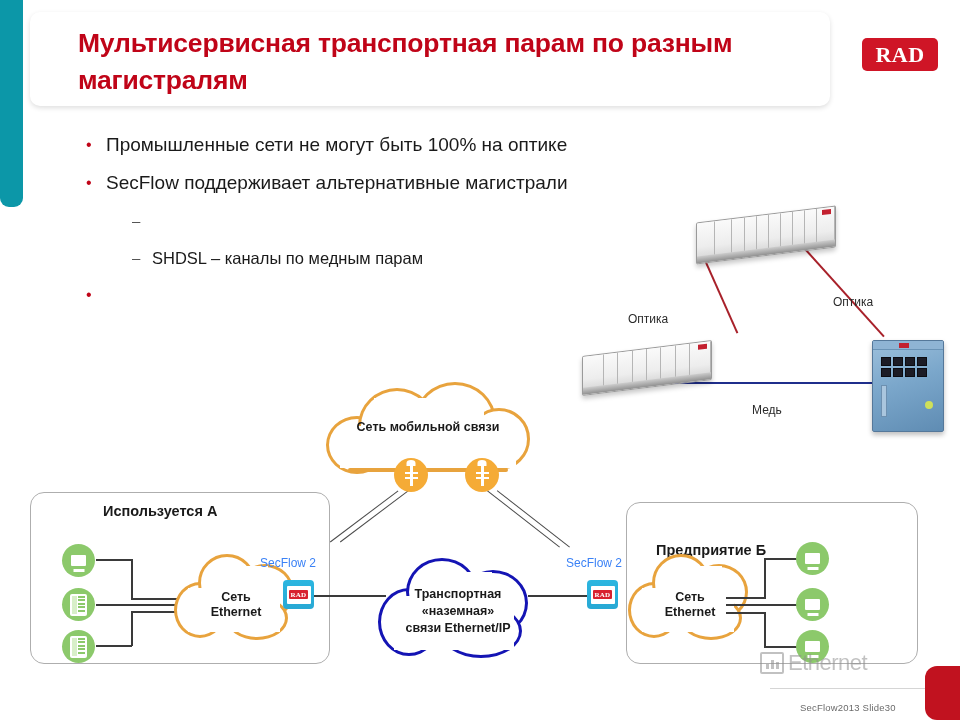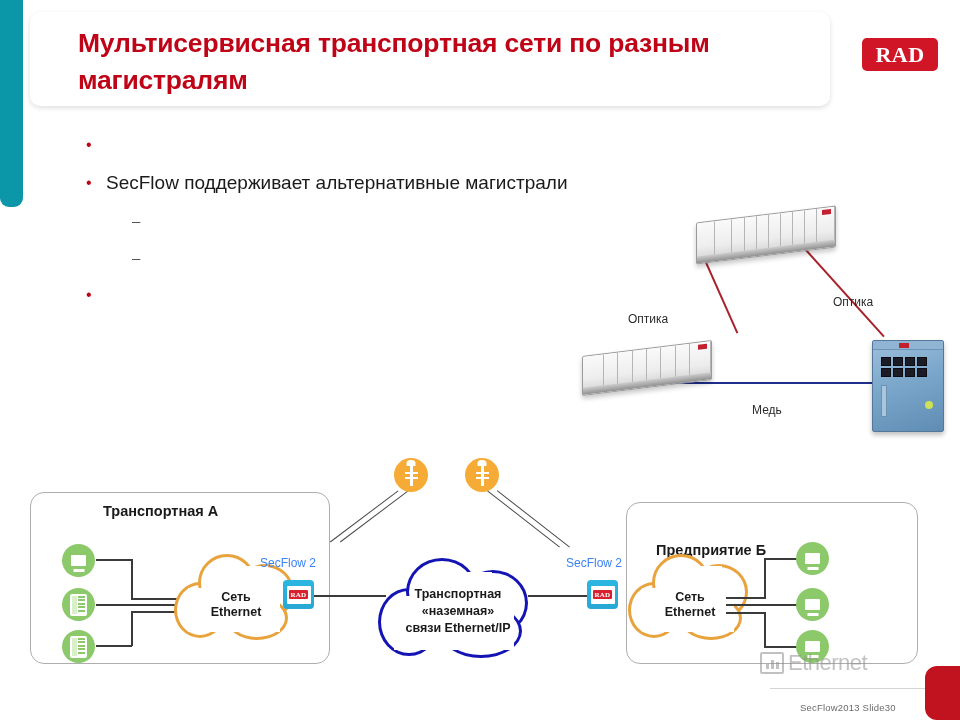--- a/index.html
+++ b/index.html
@@ -292,40 +292,42 @@
   }
 </style>
 </head>
 <body>
 
 <div id="slide">
 
   <div class="teal-bar"></div>
 
   <div class="header-card">
-    <div class="title">Мультисервисная транспортная сети по разным магистралям</div>
+    <div class="title">Мультисервисная транспортная парам по разным магистралям</div>
   </div>
 
   <div class="rad-logo">
     <span class="rad-text">RAD</span>
   </div>
 
   <div class="bullets">
     <div class="b-row b-lvl1">
       <span class="b-mark">•</span>
+      <span class="b-text">Промышленные сети не  могут  быть 100% на оптике</span>
     </div>
     <div class="b-row b-lvl1">
       <span class="b-mark">•</span>
       <span class="b-text">SecFlow поддерживает альтернативные магистрали</span>
     </div>
     <div class="b-row b-lvl2">
       <span class="b-mark">–</span>
     </div>
     <div class="b-row b-lvl2">
       <span class="b-mark">–</span>
+      <span class="b-text">SHDSL – каналы по медным парам</span>
     </div>
     <div class="b-row b-lvl1">
       <span class="b-mark">•</span>
     </div>
   </div>
 
   <div class="topo">
 
     <div class="line fiber" style="left:100px; top:48px; width:92px; transform:rotate(66deg);"></div>
 
@@ -381,37 +383,49 @@
       <div class="sw-bar"></div>
       <div class="sw-led"></div>
 
     </div>
 
     <div class="lbl" style="left:28px; top:112px;">Оптика</div>
     <div class="lbl" style="left:233px; top:95px;">Оптика</div>
     <div class="lbl" style="left:152px; top:203px;">Медь</div>
   </div>
 
+  <div style="position:absolute; left:318px; top:382px; width:218px; height:98px; color:#e8a33d;">
+    <div class="cloud-shape" style="position:absolute; inset:0; color:#e8a33d;">
+      <div class="lobe" style="left:8px;  top:34px; width:62px; height:58px;"></div>
+      <div class="lobe" style="left:40px; top:6px;  width:78px; height:76px;"></div>
+      <div class="lobe" style="left:96px; top:0px;  width:82px; height:78px;"></div>
+      <div class="lobe" style="left:150px;top:26px; width:62px; height:62px;"></div>
+      <div class="fill" style="left:22px; top:44px; width:176px; height:42px;"></div>
+      <div class="fill" style="left:56px; top:16px; width:110px; height:62px;"></div>
+      <div style="position:absolute; left:30px; top:86px; width:160px; height:4px; background:#e8a33d; border-radius:2px;"></div>
+    </div>
+    <div class="cloud-text" style="left:14px; top:38px; width:192px; font-size:12.5px;">Сеть мобильной  связи</div>
+  </div>
 
   <div class="tower-node" style="left:394px; top:458px;">
     <div class="mast"></div>
       <div class="dish"></div>
   </div>
   <div class="tower-node" style="left:465px; top:458px;">
     <div class="mast"></div>
       <div class="dish"></div>
   </div>
 
   <div class="arrow-line" style="left:398px; top:490px; width:85px; transform:rotate(143deg);"></div>
   <div class="arrow-line" style="left:408px; top:490px; width:85px; transform:rotate(143deg);"></div>
   <div class="arrow-line" style="left:487px; top:490px; width:92px; transform:rotate(38deg);"></div>
   <div class="arrow-line" style="left:497px; top:490px; width:92px; transform:rotate(38deg);"></div>
 
   <div class="ent-box" style="left:30px; top:492px; width:300px; height:172px;"></div>
-  <div class="ent-title" style="left:103px; top:503px;">Транспортная А</div>
+  <div class="ent-title" style="left:103px; top:503px;">Используется А</div>
 
   <div class="green-icon" style="left:62px; top:544px;">
     <div class="mon"></div>
   </div>
   <div class="green-icon" style="left:62px; top:588px;">
     <div class="srv">
         <div class="bar-l"></div>
         <div class="bar-r">
           <i></i>
           <i></i>

